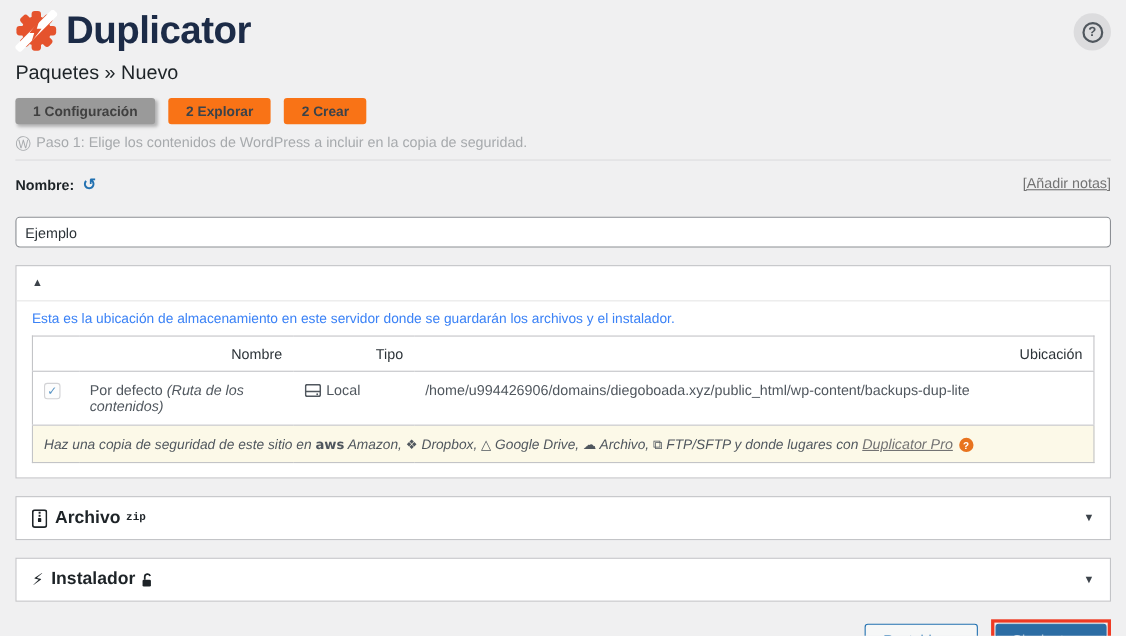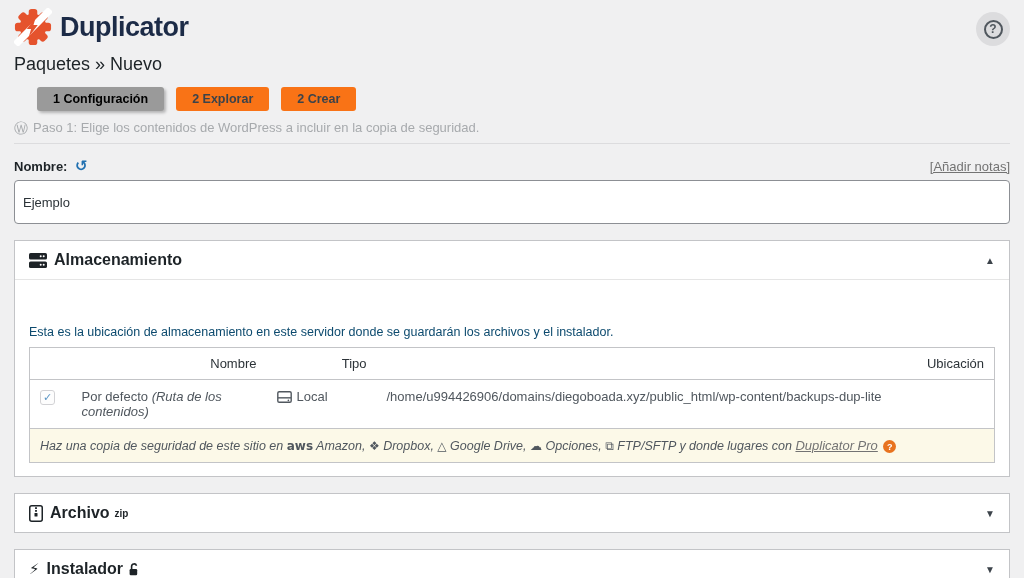--- a/index.html
+++ b/index.html
@@ -6,51 +6,51 @@
   html,body { width:1024px; height:578px; overflow:hidden; }
   body {
     font-family:"Liberation Sans","DejaVu Sans",sans-serif;
     background:#f0f0f1; color:#1d2327; font-size:13px;
   }
   .wrap { padding:8px 14px 0 14px; }
 
   
   .topbar { display:flex; justify-content:space-between; align-items:flex-start; }
   .logo { display:flex; align-items:center; gap:8px; }
-  .logo-text { font-size:27px; font-weight:800; color:#1c2b47; letter-spacing:-0.5px; }
+  .logo-text { font-size:35px; font-weight:800; color:#1c2b47; letter-spacing:-0.5px; }
   .help-btn { width:34px; height:34px; border-radius:50%; background:#dcdcde; display:flex; align-items:center; justify-content:center; margin-top:4px; cursor:pointer; }
   .help-inner { width:19px; height:19px; border-radius:50%; border:2px solid #50575e; color:#50575e; font-weight:bold; font-size:12px; display:flex; align-items:center; justify-content:center; }
 
   .page-title { font-size:18px; font-weight:500; color:#1d2327; margin:8px 0 12px 0; }
 
   
   .tabs { display:flex; gap:12px; }
   .tab { padding:5px 16px; font-size:12.5px; font-weight:bold; border-radius:3px; background:#f97316; color:#3c434a; cursor:pointer; }
-  .tab.active { background:#9a9a9a; color:#000000; box-shadow:2px 2px 3px rgba(0,0,0,.25);margin-left:23px; }
+  .tab.active { background:#9a9a9a; color:#404040; box-shadow:2px 2px 3px rgba(0,0,0,.25); }
 
   .step-note { margin-top:9px; padding-bottom:8px; border-bottom:1px solid #dcdcde; color:#a7aaad; font-size:13px; display:flex; align-items:center; gap:5px; }
   .wp-glyph { font-size:14px; line-height:1; }
 
   
-  .name-row { margin-top:13px; display:flex; justify-content:space-between; align-items:center; }
+  .name-row { margin-top:13px; display:flex; justify-content:space-between; align-items:flex-start; }
   .name-label { font-weight:bold; font-size:13px; }
   .undo { color:#2271b1; font-size:15px; margin-left:4px; cursor:pointer; font-weight:bold; }
   a.link { color:#737373; text-decoration:underline; cursor:pointer; font-size:13px; }
-  .name-input { margin-top:5px; width:100%; height:44px; border:1px solid #8c8f94; border-radius:4px; padding:0 8px; font-size:13px; font-family:inherit; color:#2c3338; background:#fff; }
+  .name-input { margin-top:20px; width:100%; height:28px; border:1px solid #8c8f94; border-radius:4px; padding:0 8px; font-size:13px; font-family:inherit; color:#2c3338; background:#fff; }
 
   
   .panel { margin-top:16px; background:#fff; border:1px solid #c3c4c7; }
   .panel-head { display:flex; justify-content:space-between; align-items:center; padding:10px 14px; cursor:pointer; }
   .panel-title { display:flex; align-items:center; gap:7px; font-size:16px; font-weight:bold; color:#1d2327; }
-  .panel-title sup { font-size:10px; font-weight:bold; margin-left:-2px; }
+  .panel-title sup { font-size:10px; font-weight:bold; margin-left:-2px;font-family:Liberation Mono, monospace; }
   .caret { font-size:10px; color:#3c434a; }
 
   .storage-body { border-top:1px solid #e5e5e5; padding:9px 14px 13px 14px; }
   .storage-desc { display:flex; justify-content:space-between; align-items:center; }
-  .muted { color:#0c4a6e; font-size:12.5px;margin-top:36px; }
+  .muted { color:#3b82f6; font-size:12.5px; }
   .storage-desc .link { font-size:12.5px; }
 
   table.storage { width:100%; border-collapse:collapse; margin-top:8px; border:1px solid #c3c4c7; font-size:13px; }
   table.storage th { text-align:right; font-weight:normal; color:#2c3338; padding:8px 10px; border-bottom:1px solid #c3c4c7; background:#fff; }
   table.storage td { padding:9px 10px; vertical-align:top; color:#50575e; }
   .col-check { width:42px; }
   .col-name { width:195px; }
   .col-type { width:110px; }
   .checkbox { display:inline-flex; width:15px; height:15px; border:1px solid #c3c4c7; border-radius:3px; background:#fdfdfd; color:#2271b1; font-size:11px; font-weight:bold; align-items:center; justify-content:center; opacity:.75; cursor:pointer; }
   .name-note { font-style:italic; }
@@ -116,33 +116,20 @@
       <span class="name-label">Nombre:</span>
       <span class="undo">↺</span>
     </div>
     <a class="link">[Añadir notas]</a>
   </div>
   <input class="name-input" type="text" value="Ejemplo" style="">
 
   
   <div class="panel">
     <div class="panel-head">
-      <div class="panel-title">
-        <span>
-          <svg width="18" height="17" viewBox="0 0 18 17" fill="#1d2327">
-            <rect x="0" y="1" width="18" height="6.5" rx="1.6"></rect>
-            <rect x="0" y="9.5" width="18" height="6.5" rx="1.6"></rect>
-            <circle cx="14.7" cy="4.2" r="1" fill="#fff"></circle>
-            <circle cx="11.7" cy="4.2" r="1" fill="#fff"></circle>
-            <circle cx="14.7" cy="12.7" r="1" fill="#fff"></circle>
-            <circle cx="11.7" cy="12.7" r="1" fill="#fff"></circle>
-          </svg>
-        </span>
-        <span>Almacenamiento</span>
-      </div>
       <span class="caret">▲</span>
     </div>
     <div class="storage-body">
       <div class="storage-desc">
         <span class="muted">Esta es la ubicación de almacenamiento en este servidor donde se guardarán los archivos y el instalador.</span>
       </div>
       <table class="storage">
         <thead>
           <tr>
             <th class="col-check"></th>
@@ -181,21 +168,21 @@
           <tr class="promo-row">
             <td colspan="4">
               <span>Haz una copia de seguridad de este sitio en</span>
               <span class="svc-icon aws-txt">aws</span>
               <span>Amazon,</span>
               <span class="svc-icon">❖</span>
               <span>Dropbox,</span>
               <span class="svc-icon">△</span>
               <span>Google Drive,</span>
               <span class="svc-icon">☁</span>
-              <span>Opciones,</span>
+              <span>Archivo,</span>
               <span class="svc-icon">⧉</span>
               <span>FTP/SFTP</span>
               <span>y donde lugares con</span>
               <a class="link">Duplicator Pro</a>
               <span class="q-badge">?</span>
             </td>
           </tr>
         </tfoot>
       </table>
     </div>

